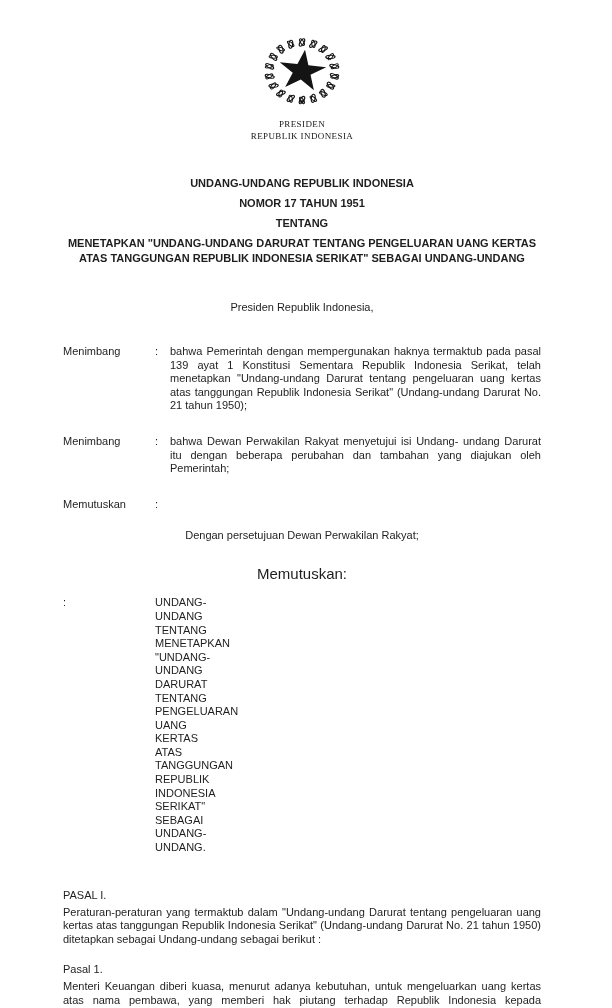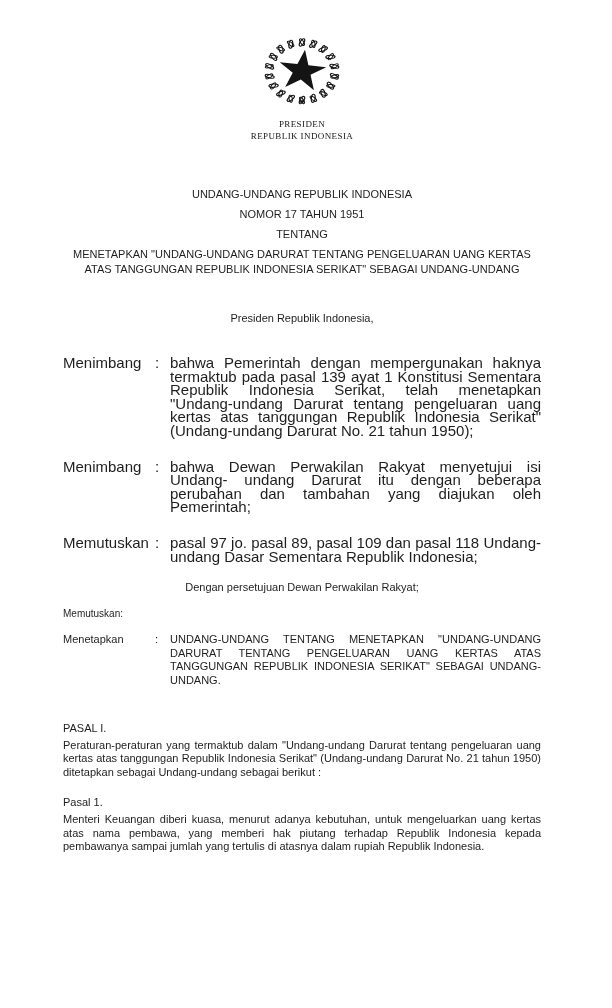--- a/index.html
+++ b/index.html
@@ -18,44 +18,44 @@
     text-align:center;
     font-family:"Liberation Serif", serif;
     font-size:9px;
     line-height:11.5px;
     letter-spacing:0.4px;
     margin-top:11px;
     color:#171717;
   }
   .title-block {
     text-align:center;
-    font-weight:normal;
+    font-weight:bold;
     font-size:11px;
-    margin-top:45px;
+    margin-top:34px;
   }
   .title-line { line-height:14.5px; margin-bottom:5.5px; }
   .title-long { line-height:14.5px; margin-top:2px; }
   .salutation {
     text-align:center;
     font-size:11px;
     margin-top:36px;
   }
   .considerations { margin-top:32px; }
   .c-row {
     display:grid;
     grid-template-columns:92px 15px 1fr;
-    font-size:15px;
+    font-size:11px;
     line-height:13.6px;
     margin-bottom:22px;
   }
   .c-label { text-align:left; }
   .c-colon { text-align:left; }
   .c-text { text-align:justify; }
   .agreement { text-align:center; font-size:11px; margin-top:-4px; }
-  .decision-heading { text-align:left; font-size:10px; margin-top:15px; }
+  .decision-heading { text-align:center; font-size:15px; margin-top:24px; }
   .enact-row {
     display:grid;
     grid-template-columns:92px 15px 1fr;
     font-size:11px;
     line-height:13.6px;
     margin-top:14px;
   }
   .section-heading { text-align:left; font-size:11px; margin-top:16px; line-height:14px; }
   .section-heading.first { margin-top:33px; }
   .section-body {
@@ -126,30 +126,28 @@
       <div class="c-text">bahwa Pemerintah dengan mempergunakan haknya termaktub pada pasal 139 ayat 1 Konstitusi Sementara Republik Indonesia Serikat, telah menetapkan "Undang-undang Darurat tentang pengeluaran uang kertas atas tanggungan Republik Indonesia Serikat" (Undang-undang Darurat No. 21 tahun 1950);</div>
     </div>
     <div class="c-row">
       <div class="c-label">Menimbang</div>
       <div class="c-colon">:</div>
       <div class="c-text">bahwa Dewan Perwakilan Rakyat menyetujui isi Undang- undang Darurat itu dengan beberapa perubahan dan tambahan yang diajukan oleh Pemerintah;</div>
     </div>
     <div class="c-row">
       <div class="c-label">Memutuskan</div>
       <div class="c-colon">:</div>
-      <div class="c-text">pasal 97 jo. pasal 89, pasal 109 dan pasal 118 Undang-undang Dasar Sementara Republik Indonesia;</div>
     </div>
   </div>
 
   <div class="agreement">Dengan persetujuan Dewan Perwakilan Rakyat;</div>
 
   <div class="decision-heading">Memutuskan:</div>
 
   <div class="enact-row">
-    <div class="c-label">Menetapkan</div>
     <div class="c-colon">:</div>
     <div class="c-text">UNDANG-UNDANG TENTANG MENETAPKAN "UNDANG-UNDANG DARURAT TENTANG PENGELUARAN UANG KERTAS ATAS TANGGUNGAN REPUBLIK INDONESIA SERIKAT" SEBAGAI UNDANG-UNDANG.</div>
   </div>
 
   <div>
     <div class="section-heading first">PASAL I.</div>
     <div class="section-body">Peraturan-peraturan yang termaktub dalam "Undang-undang Darurat tentang pengeluaran uang kertas atas tanggungan Republik Indonesia Serikat" (Undang-undang Darurat No. 21 tahun 1950) ditetapkan sebagai Undang-undang sebagai berikut :</div>
   </div>
 
   <div>

